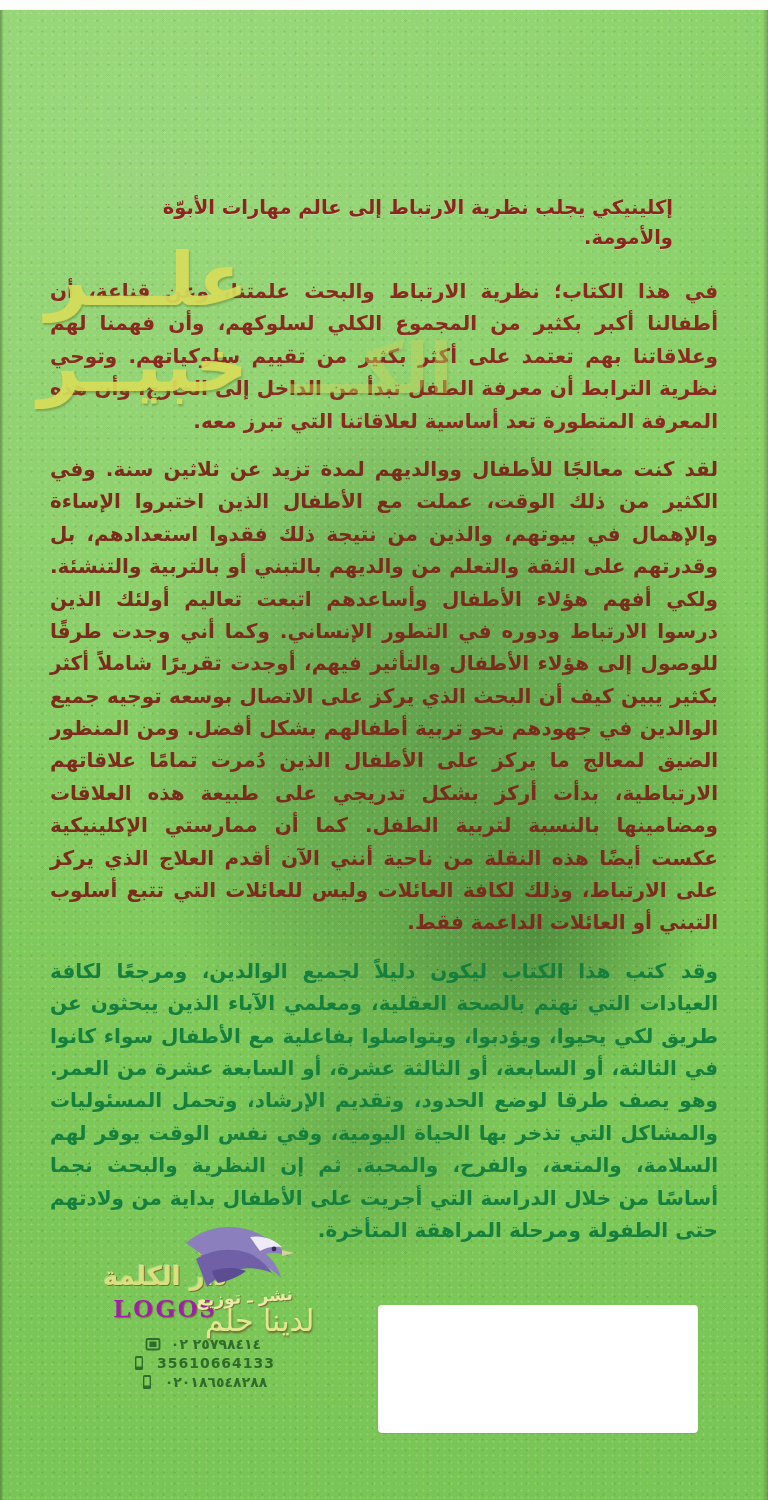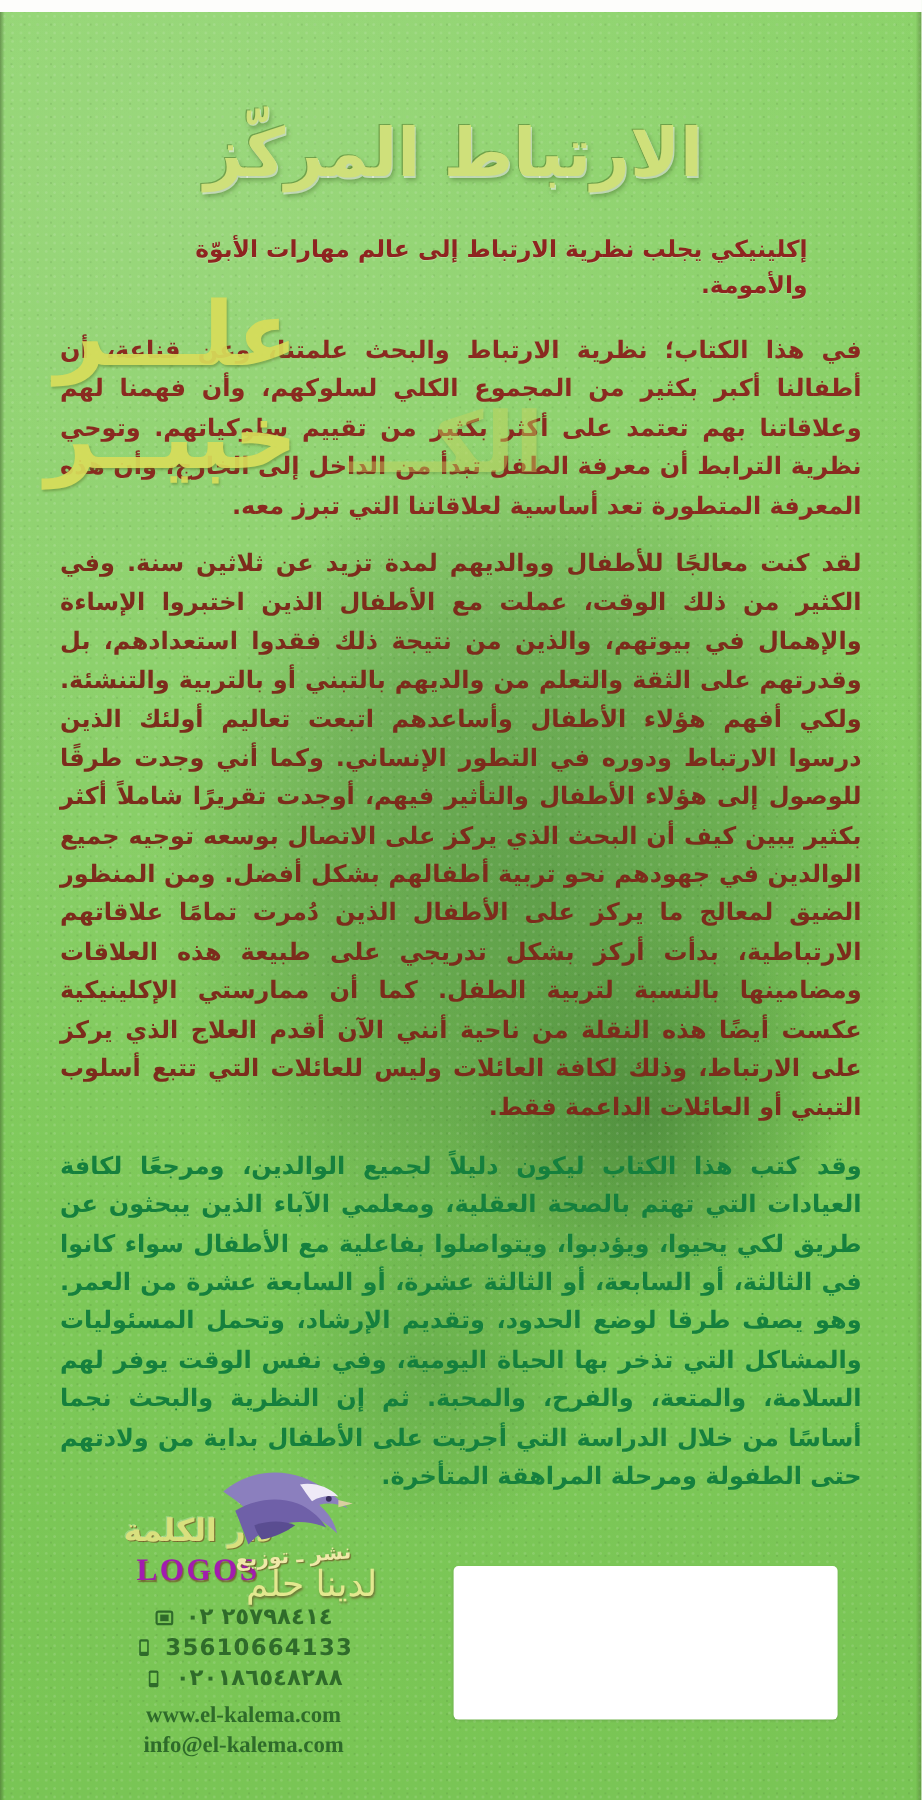--- a/index.html
+++ b/index.html
@@ -130,21 +130,21 @@
   .pub-dream{
     position:absolute;left:205px;top:78px;font-size:30px;font-weight:400;color:#e3e88f;
     direction:rtl;text-shadow:1px 2px 2px rgba(100,60,30,.6);
   }
 
   .contact{
     position:absolute;left:78px;top:110px;width:250px;direction:rtl;text-align:center;
   }
   .phone-row{
     display:flex;align-items:center;justify-content:center;gap:10px;
-    font-size:19px;font-weight:700;color:#2f6b2a;letter-spacing:1px;line-height:1.35;
+    font-size:14px;font-weight:700;color:#2f6b2a;letter-spacing:1px;line-height:1.35;
   }
   .phone-num{direction:ltr;unicode-bidi:bidi-override;}
   .ico-box{width:16px;height:16px;flex:0 0 16px;}
   .urls{
     margin-top:6px;direction:ltr;text-align:center;
     font-family:"Liberation Serif","DejaVu Serif",serif;
     font-size:19px;font-weight:700;color:#2e6b2a;line-height:1.3;
   }
 
   
@@ -163,21 +163,20 @@
 
   <div class="cover-body">
     <div class="grain"></div>
     <div class="speckle"></div>
     <div class="edge-dark"></div>
     <div class="edge-right"></div>
   </div>
 
   <div class="content">
 
-    <div class="title">الارتباط المركّز</div>
 
     <div class="subtitle">إكلينيكي يجلب نظرية الارتباط إلى عالم مهارات الأبوّة والأمومة.</div>
 
     <div class="watermark wm-1">علـــر خبيــر</div>
     <div class="watermark wm-2">الكـــ</div>
 
     <div class="body-text">
       <p>في هذا الكتاب؛ نظرية الارتباط والبحث علمتنا، وعن قناعة، أن أطفالنا أكبر بكثير من المجموع الكلي لسلوكهم، وأن فهمنا لهم وعلاقاتنا بهم تعتمد على أكثر بكثير من تقييم سلوكياتهم. وتوحي نظرية الترابط أن معرفة الطفل تبدأ من الداخل إلى الخارج، وأن هذه المعرفة المتطورة تعد أساسية لعلاقاتنا التي تبرز معه.</p>
       <p class="p-mid">لقد كنت معالجًا للأطفال ووالديهم لمدة تزيد عن ثلاثين سنة. وفي الكثير من ذلك الوقت، عملت مع الأطفال الذين اختبروا الإساءة والإهمال في بيوتهم، والذين من نتيجة ذلك فقدوا استعدادهم، بل وقدرتهم على الثقة والتعلم من والديهم بالتبني أو بالتربية والتنشئة. ولكي أفهم هؤلاء الأطفال وأساعدهم اتبعت تعاليم أولئك الذين درسوا الارتباط ودوره في التطور الإنساني. وكما أني وجدت طرقًا للوصول إلى هؤلاء الأطفال والتأثير فيهم، أوجدت تقريرًا شاملاً أكثر بكثير يبين كيف أن البحث الذي يركز على الاتصال بوسعه توجيه جميع الوالدين في جهودهم نحو تربية أطفالهم بشكل أفضل. ومن المنظور الضيق لمعالج ما يركز على الأطفال الذين دُمرت تمامًا علاقاتهم الارتباطية، بدأت أركز بشكل تدريجي على طبيعة هذه العلاقات ومضامينها بالنسبة لتربية الطفل. كما أن ممارستي الإكلينيكية عكست أيضًا هذه النقلة من ناحية أنني الآن أقدم العلاج الذي يركز على الارتباط، وذلك لكافة العائلات وليس للعائلات التي تتبع أسلوب التبني أو العائلات الداعمة فقط.</p>
       <p class="p-dark">وقد كتب هذا الكتاب ليكون دليلاً لجميع الوالدين، ومرجعًا لكافة العيادات التي تهتم بالصحة العقلية، ومعلمي الآباء الذين يبحثون عن طريق لكي يحيوا، ويؤدبوا، ويتواصلوا بفاعلية مع الأطفال سواء كانوا في الثالثة، أو السابعة، أو الثالثة عشرة، أو السابعة عشرة من العمر. وهو يصف طرقا لوضع الحدود، وتقديم الإرشاد، وتحمل المسئوليات والمشاكل التي تذخر بها الحياة اليومية، وفي نفس الوقت يوفر لهم السلامة، والمتعة، والفرح، والمحبة. ثم إن النظرية والبحث نجما أساسًا من خلال الدراسة التي أجريت على الأطفال بداية من ولادتهم حتى الطفولة ومرحلة المراهقة المتأخرة.</p>
@@ -222,24 +221,20 @@
         </div>
 
         <div class="phone-row">
           <span class="phone-num">٠٢٠١٨٦٥٤٨٢٨٨</span>
           <svg class="ico-box" viewBox="0 0 16 16" aria-hidden="true">
             <rect x="4" y="1" width="8" height="14" rx="1.5" fill="#2f6b2a"></rect>
             <rect x="5.4" y="3" width="5.2" height="8.5" fill="#7ecd58"></rect>
           </svg>
         </div>
 
-        <div class="urls">
-          <div>www.el-kalema.com</div>
-          <div>info@el-kalema.com</div>
-        </div>
 
       </div>
     </div>
 
     <div class="blank-box"></div>
 
   </div>
 </div>
 
 </body></html>

